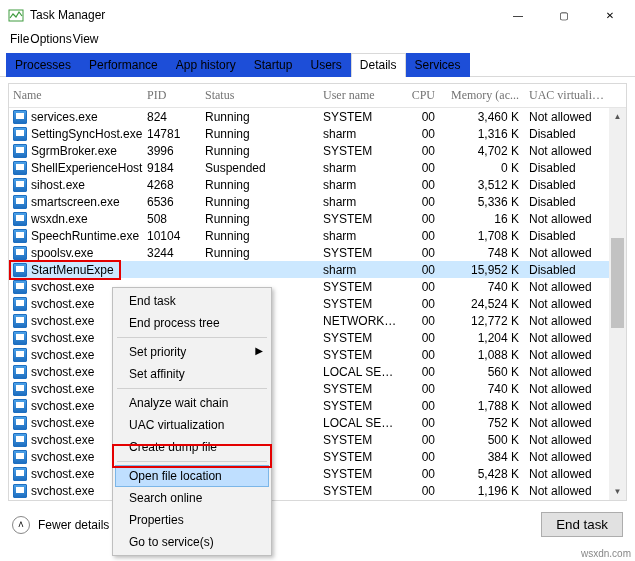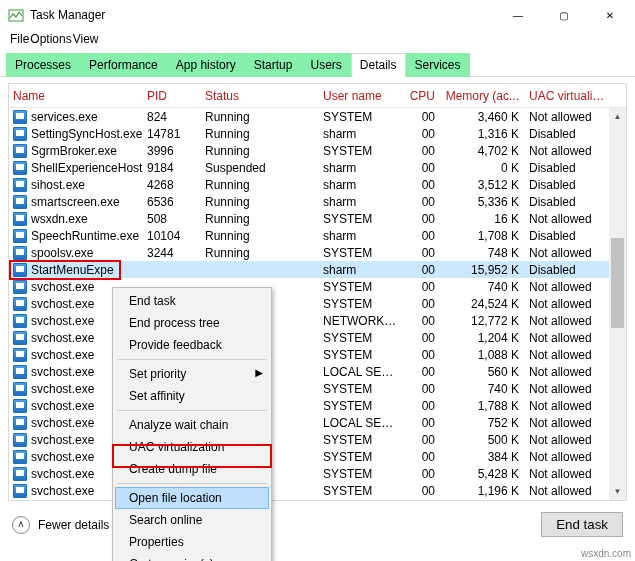--- a/index.html
+++ b/index.html
@@ -46,21 +46,21 @@
     padding: 0 6px;
     border-bottom: 1px solid #d9d9d9;
     gap: 0;
   }
   .tab {
     padding: 4px 8px 5px 8px;
     border: 1px solid transparent;
     border-bottom: none;
     position: relative;
     top: 1px;
-    background: #86efac;
+    background: #1d4ed8;
     cursor: default;
   }
   .tab.active {
     border-color: #d9d9d9;
     background: #fff;
   }
   .grid-wrap {
     padding: 6px 8px 0 8px;
   }
   .grid {
@@ -75,21 +75,21 @@
     height: 17px;
     font-size: 12px;
     white-space: nowrap;
   }
   .hdr {
     background: #fff;
     border-bottom: 1px solid #e5e5e5;
     height: 24px;
     font-weight: 400;
   }
-  .hdr .cell { color: #b91c1c; }
+  .hdr .cell { color: #737373; font-family: Liberation Serif, serif; }
   .cell {
     overflow: hidden;
     text-overflow: ellipsis;
     padding: 0 6px 0 4px;
   }
   .c-name { width: 134px; display: flex; align-items: center; gap: 4px; }
   .c-pid  { width: 58px; }
   .c-stat { width: 118px; }
   .c-user { width: 84px; }
   .c-cpu  { width: 38px; text-align: right; }
@@ -512,21 +512,20 @@
       <div class="arr down">▼</div>
     </div>
 
     <div class="red-box" style="top:176px;left:0;width:112px;height:20px;"></div>
   </div>
 </div>
 
 <div class="ctxmenu" id="ctxmenu">
     <div class="ctxitem">End task</div>
     <div class="ctxitem">End process tree</div>
-    <div class="ctxitem">Provide feedback</div>
     <div class="ctxsep"></div>
     <div class="ctxitem">Set priority<span class="arrow">▶</span></div>
     <div class="ctxitem">Set affinity</div>
     <div class="ctxsep"></div>
     <div class="ctxitem">Analyze wait chain</div>
     <div class="ctxitem">UAC virtualization</div>
     <div class="ctxitem">Create dump file</div>
     <div class="ctxsep"></div>
     <div class="ctxitem hover">Open file location</div>
     <div class="ctxitem">Search online</div>

